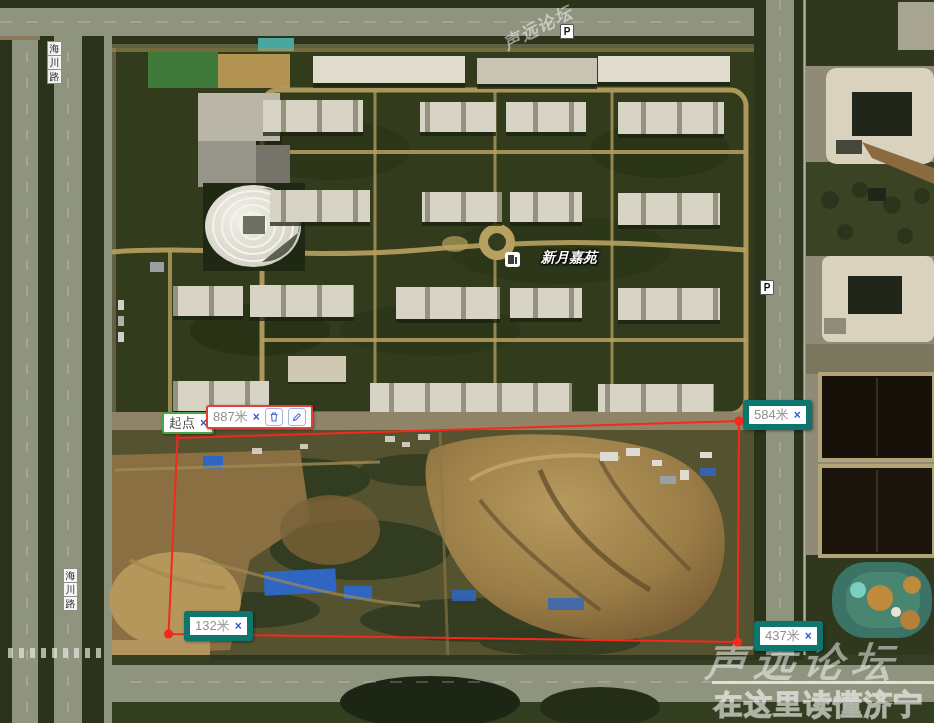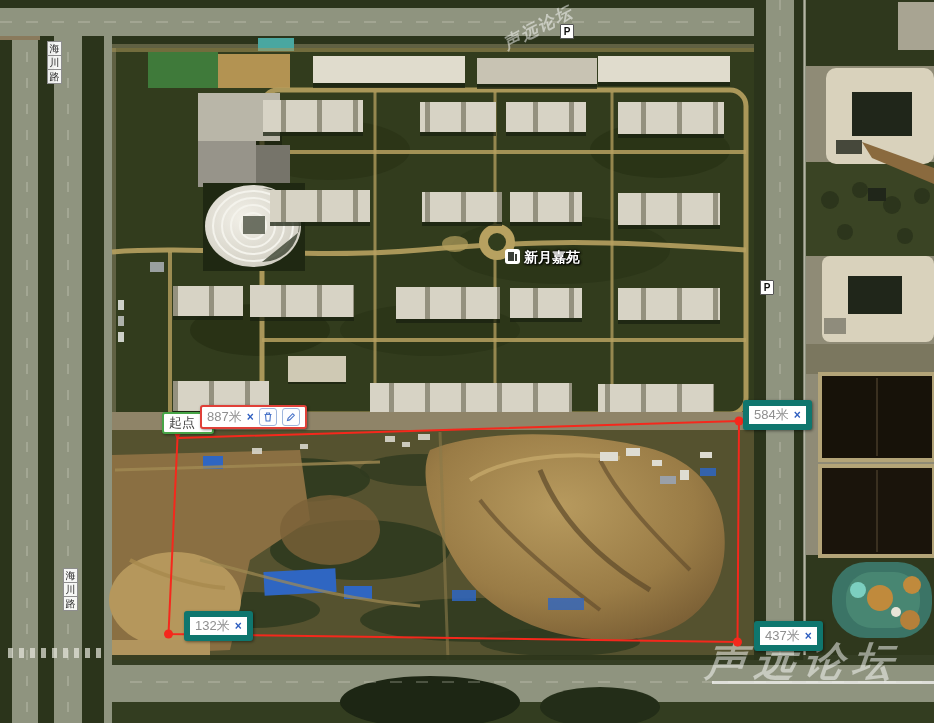--- a/index.html
+++ b/index.html
@@ -19,21 +19,21 @@
            display:flex;align-items:center;justify-content:center;background:#fdfdff;cursor:pointer;}
   
   .vroad{position:absolute;display:flex;flex-direction:column;z-index:20;}
   .vroad span{width:13px;height:13px;font-size:10px;line-height:13px;text-align:center;
               background:rgba(255,255,255,.92);border:1px solid #8d8d8d;color:#222;margin-top:-1px;}
   
   .pbox{position:absolute;width:12px;height:13px;background:#fff;border:1px solid #555;
         border-radius:1px;font-size:10px;font-weight:700;color:#111;text-align:center;
         line-height:13px;z-index:20;}
   
-  .poi{position:absolute;left:505px;top:249px;display:flex;align-items:flex-start;gap:4px;z-index:20;}
+  .poi{position:absolute;left:505px;top:249px;display:flex;align-items:flex-end;gap:21px;z-index:20;font-style:italic;}
   .poi .txt{font-size:14px;font-weight:700;color:#fff;
             text-shadow:0 0 3px #000,0 0 3px #000,1px 1px 2px #000;}
   
   .wm{position:absolute;color:rgba(255,255,255,.5);font-weight:700;z-index:10;white-space:nowrap;}
   .wm-diag{left:498px;top:6px;width:120px;font-size:17px;font-style:italic;letter-spacing:2px;
            transform:rotate(-27deg);transform-origin:center;}
   .wm-brand{left:706px;top:634px;font-size:40px;font-style:italic;letter-spacing:9px;
             transform:skewX(-6deg);}
   .wm-line{left:712px;top:681px;width:222px;height:3px;background:rgba(255,255,255,.7);
            position:absolute;z-index:10;}
@@ -305,27 +305,28 @@
     <circle cx="737.5" cy="642" r="4.5" fill="#f5281c"></circle>
     <circle cx="739" cy="421" r="4.5" fill="#f5281c"></circle>
     <g>
       <circle cx="177.5" cy="427" r="5.5" fill="#e8241f" stroke="#a01512" stroke-width=".6"></circle>
       <polygon points="172.5,430 177.5,440 182.5,430" fill="#e8241f"></polygon>
     </g>
   </svg>
 
   <div class="wm wm-brand">声远论坛</div>
   <div class="wm-line"></div>
+  <div class="wm wm-tag">在这里读懂济宁</div>
 
   <div class="mlabel start-label" style="left:122px;top:412px">
     <span>起点</span>
     <span class="x">×</span>
   </div>
 
-  <div class="mlabel total-label" style="left:200px;top:405px">
+  <div class="mlabel total-label" style="left:206px;top:405px">
     <span>887米</span>
     <span class="x">×</span>
     <span class="iconbtn">
       <svg width="12" height="12" viewBox="0 0 12 12">
         <path d="M2.5 3.5h7M4.5 3.5V2h3v1.5M3.5 3.5l.6 6.5h3.8l.6-6.5" fill="none" stroke="#4a74c9" stroke-width="1.1"></path>
       </svg>
     </span>
     <span class="iconbtn">
       <svg width="12" height="12" viewBox="0 0 12 12">
         <path d="M2.5 9.5l.6-2.2 4.6-4.6 1.6 1.6-4.6 4.6-2.2.6z" fill="none" stroke="#4a74c9" stroke-width="1.1"></path>

